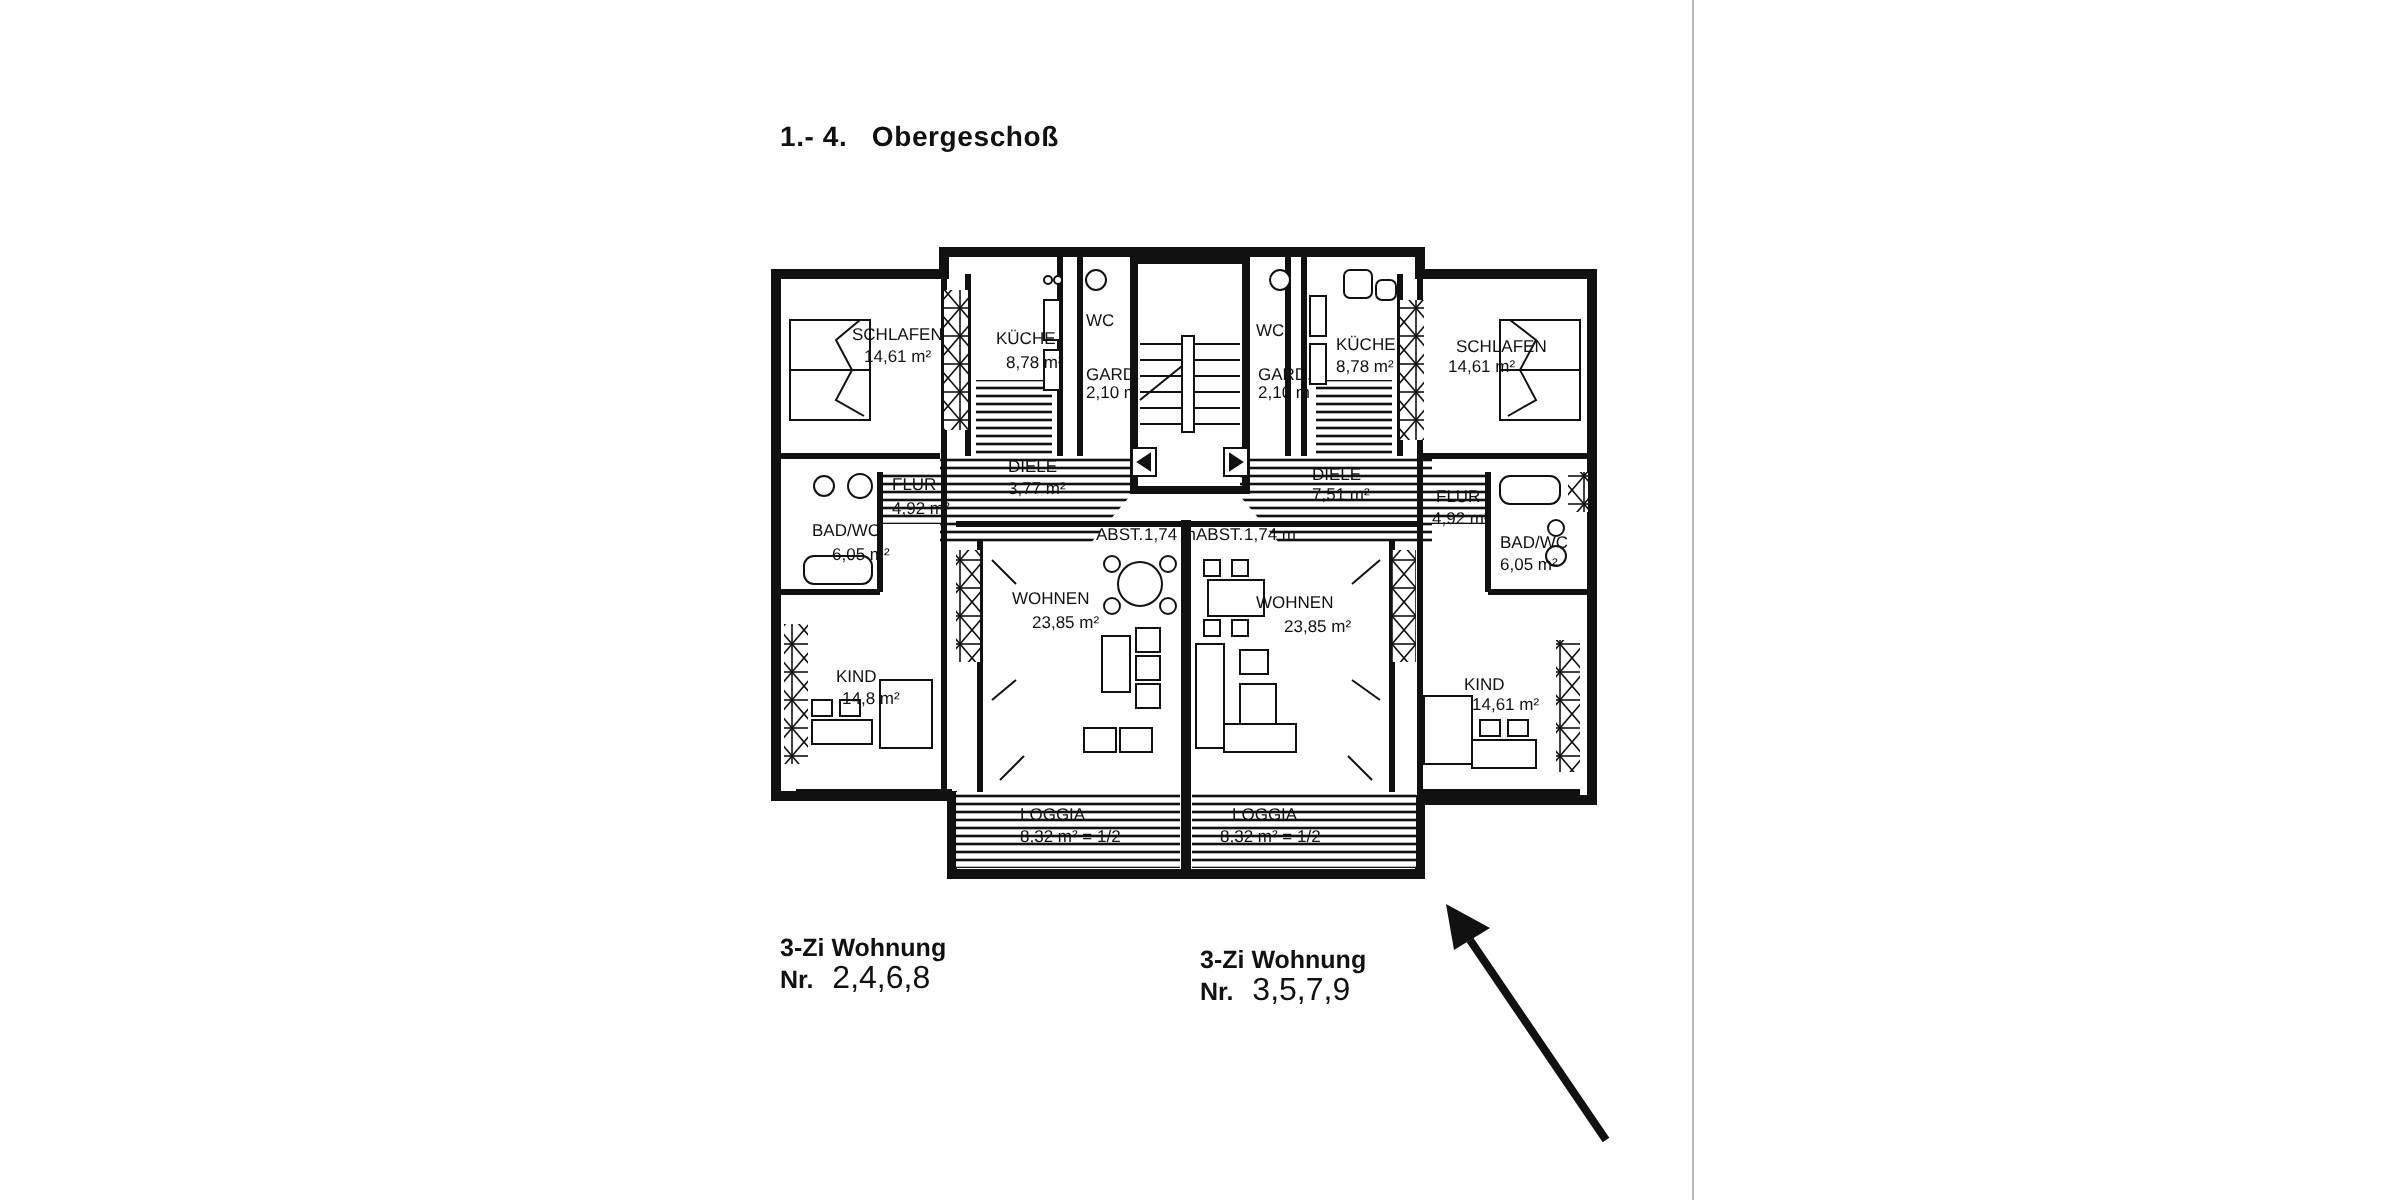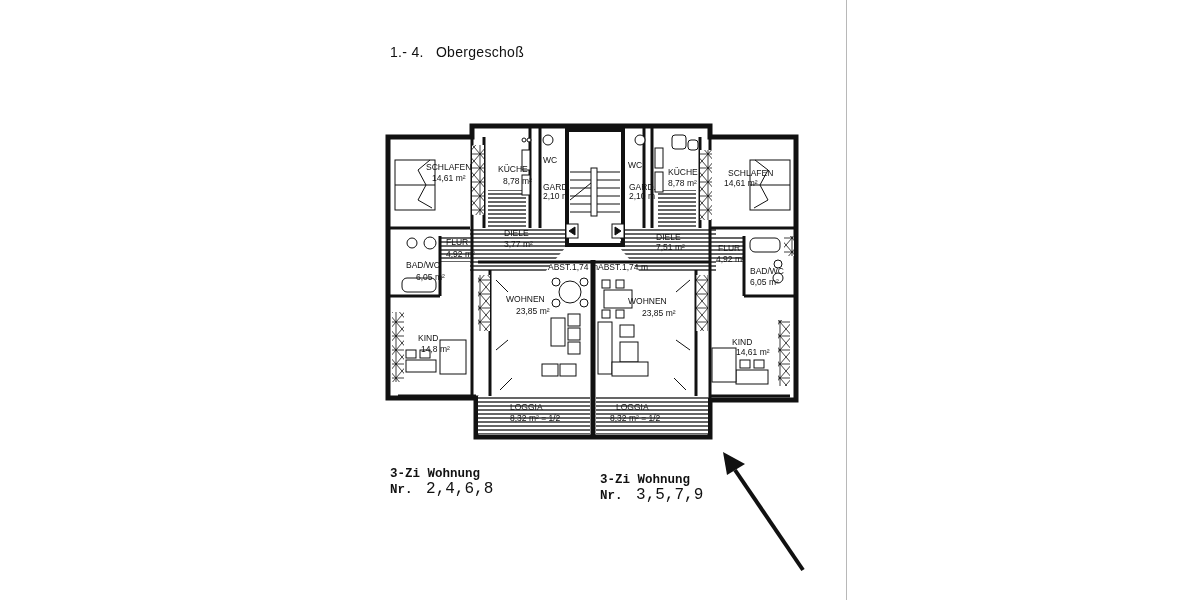--- a/index.html
+++ b/index.html
@@ -1,25 +1,25 @@
 <!DOCTYPE html>
 <html><head>
 <meta charset="utf-8">
 <style>
   html, body { margin: 0; padding: 0; }
   body {
     width: 1200px; height: 600px; background: #ffffff; position: relative; overflow: hidden;
     font-family: "Liberation Sans", sans-serif; color: #111;
   }
   .page-edge { position: absolute; left: 846px; top: 0; width: 1px; height: 600px; background: #b8b8b8; }
-  .title { position: absolute; left: 390px; top: 44px; font-size: 14px; font-weight: 400; letter-spacing: 0.3px; }
+  .title { position: absolute; left: 390px; top: 60px; font-size: 14px; font-weight: 700; letter-spacing: 0.3px; }
   .title .num { margin-right: 8px; }
   .plan { position: absolute; left: 0; top: 0; width: 1200px; height: 600px; }
   .lbl { font-family: "Liberation Sans Narrow", "Liberation Sans", sans-serif; font-size: 8.5px; fill: #111; }
-  .caption { position: absolute; font-family: Liberation Mono, monospace; font-size: 12.5px; line-height: 15px; }
+  .caption { position: absolute; font-family: Liberation Sans, sans-serif; font-size: 12.5px; line-height: 15px; }
   .caption .hd { font-weight: bold; }
   .caption .nr { font-weight: bold; margin-top: 28px; }
   .caption .vals { font-weight: normal; font-size: 16px; margin-left: 6px; }
 </style>
 </head>
 <body>
 
 <div class="page-edge"></div>
 
 <div class="title">

